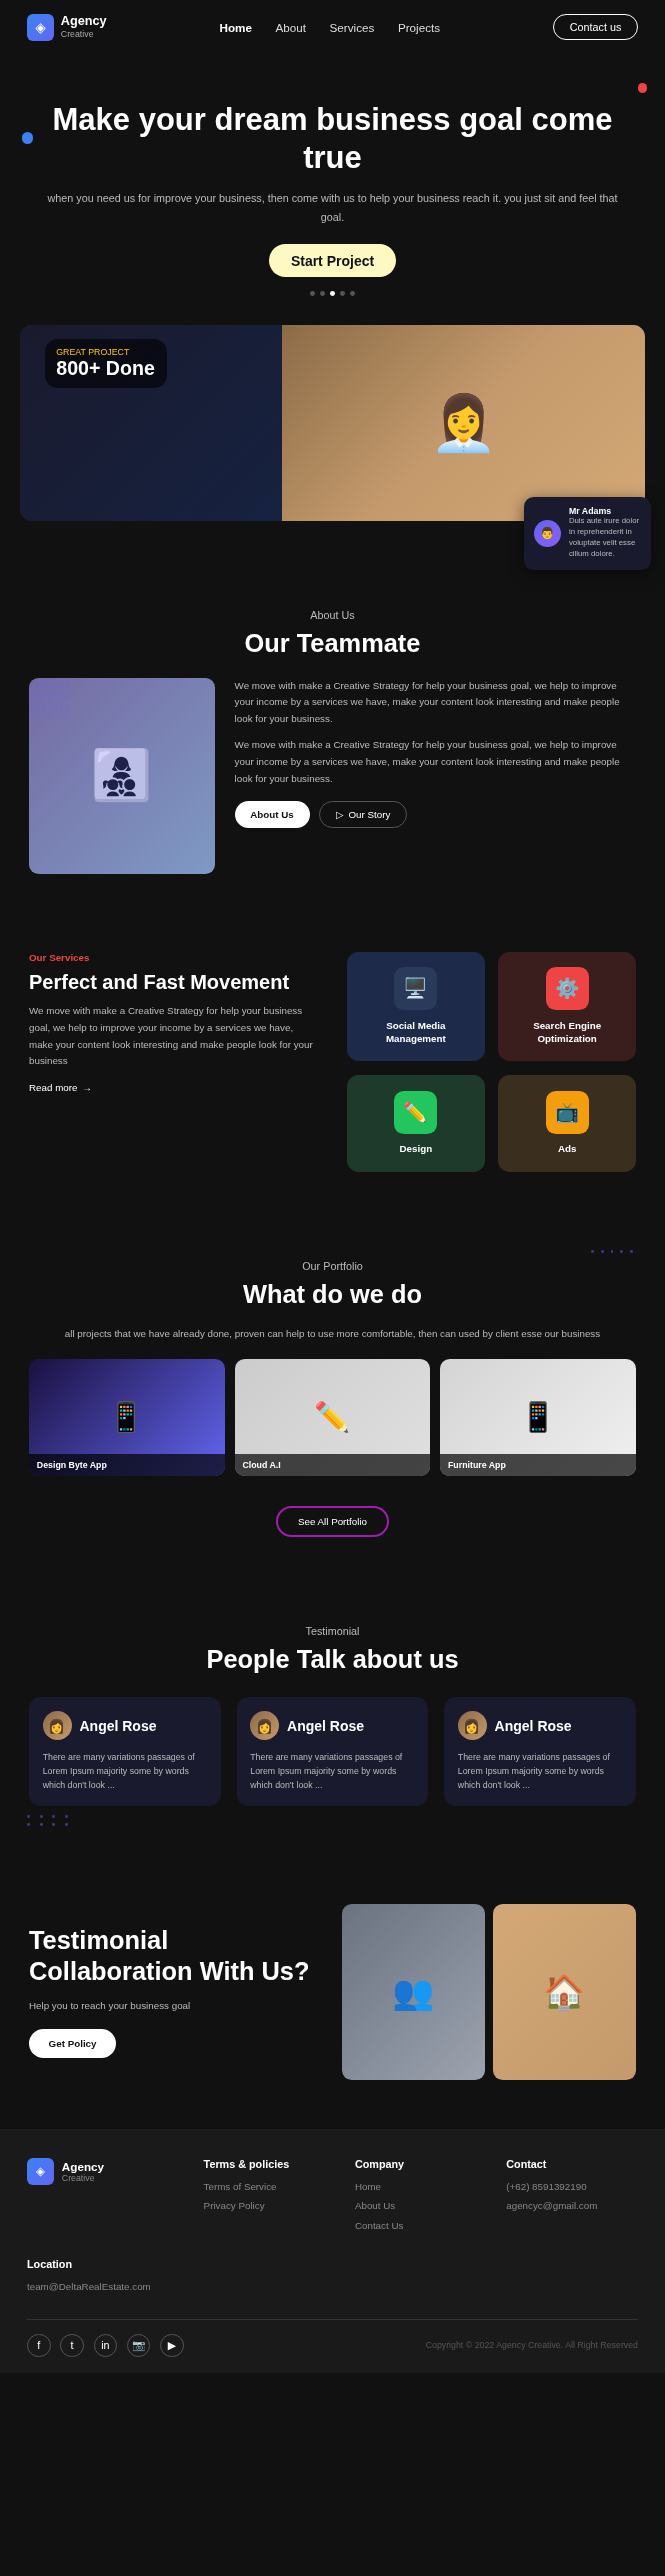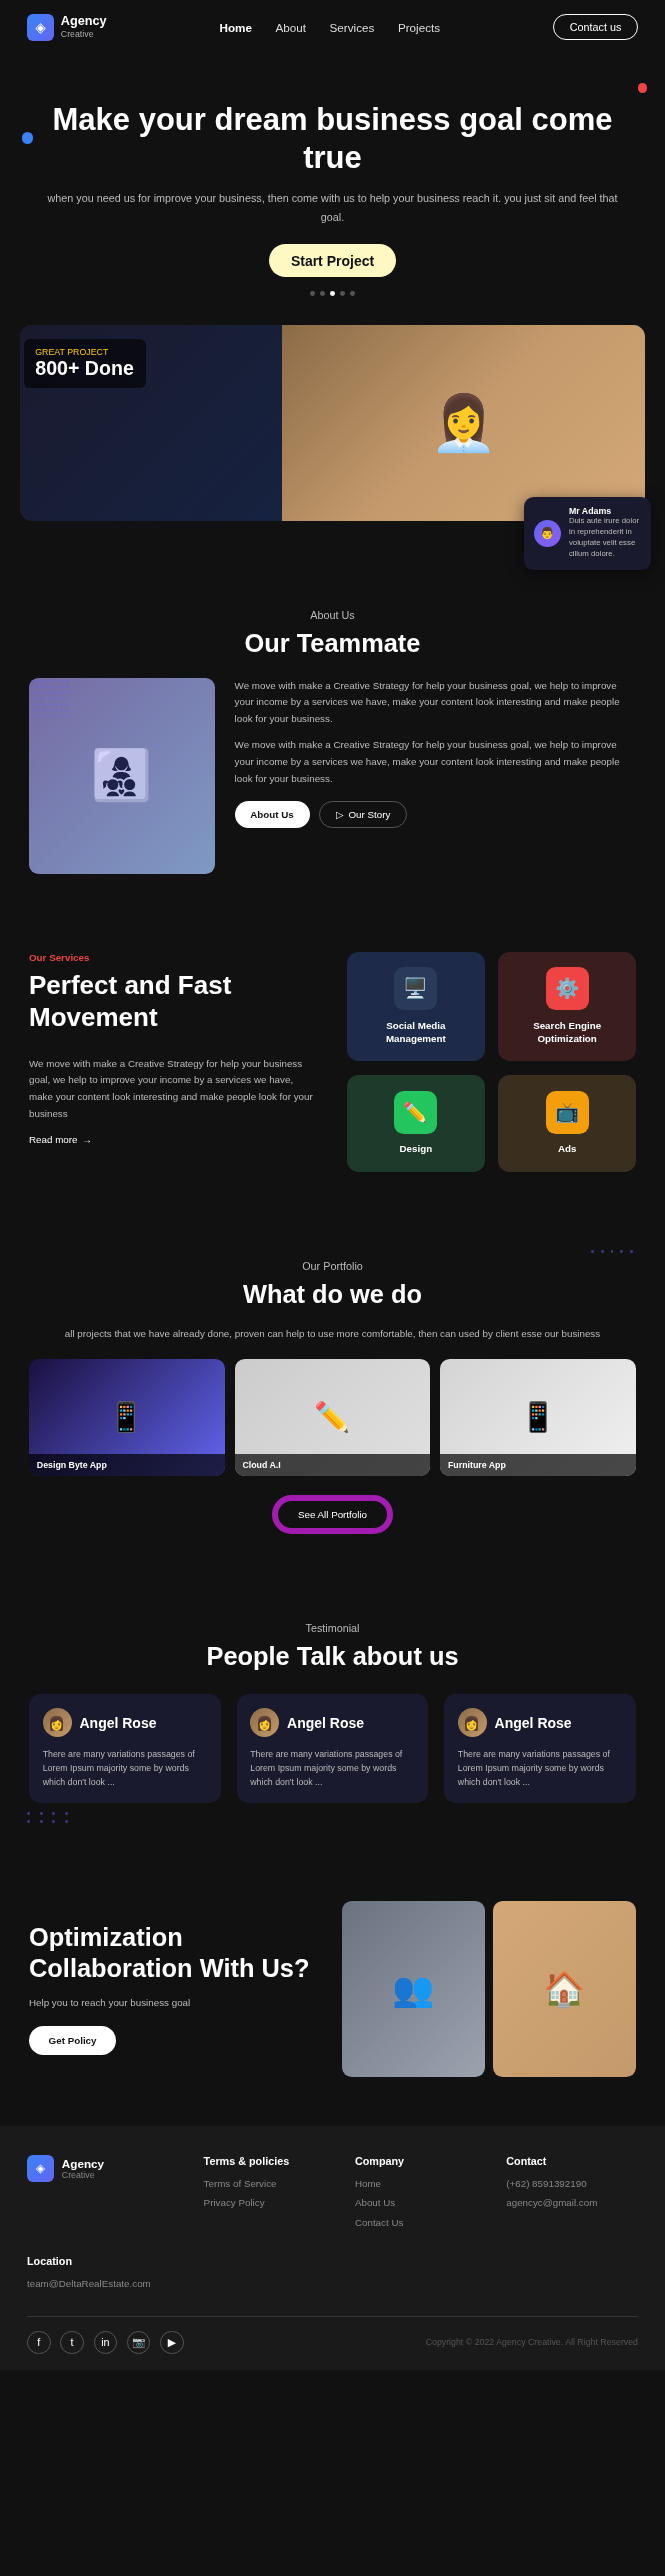--- a/index.html
+++ b/index.html
@@ -191,21 +191,21 @@
     }
 
     
     .services-section {
       padding: 39px 29px;
       display: flex;
       gap: 29px;
     }
     .services-left { flex: 1; }
     .services-label { font-size: 9.8px; color: #ef4444; margin-bottom: 7.8px; font-weight: 600; }
-    .services-title { font-size: 26px; font-weight: 800; line-height: 1.2; margin-bottom: 23px; }
+    .services-title { font-size: 20px; font-weight: 800; line-height: 1.2; margin-bottom: 9px; }
     .services-text { font-size: 9.8px; color: #bbb; line-height: 1.7; margin-bottom: 11.7px; }
     .read-more { font-size: 9.8px; color: #fff; text-decoration: none; display: flex; align-items: center; gap: 4.9px; }
     .services-grid {
       display: grid;
       grid-template-columns: 1fr 1fr;
       gap: 13.7px;
       flex: 1;
     }
     .service-card {
       background: #1a1a2e;
@@ -250,26 +250,26 @@
       bottom: 0; left: 0; right: 0;
       background: rgba(0,0,0,0.7);
       padding: 5.9px 7.8px;
       font-size: 8.8px;
       font-weight: 600;
       text-align: left;
     }
     .portfolio-btn {
       background: transparent;
       color: #fff;
-      border: 6px solid #a21caf;
+      border: 2px solid #a21caf;
       padding: 7.8px 19.6px;
       border-radius: 19.6px;
       font-size: 9.8px;
       cursor: pointer;
-      margin-top: 0;
+      margin-top: 11px;
     }
 
     
     .testimonial-section {
       padding: 49px 29px;
       text-align: center;
     }
     .testimonial-grid {
       display: grid;
       grid-template-columns: 1fr 1fr 1fr;
@@ -425,21 +425,21 @@
     <div class="hero-dot"></div>
     <div class="hero-dot active"></div>
     <div class="hero-dot"></div>
     <div class="hero-dot"></div>
   </div>
 </section>
 
 <section class="hero-image-section" style="position:relative;">
   <div class="dot-blue-sm" style="right:19.6px; bottom:39px;"></div>
   <div class="hero-main-image">
-    <div style="position:absolute; top:13.7px; left:4px; background:rgba(0,0,0,0.6); border-radius:6px; padding:7.8px 11.7px;">
+    <div style="position:absolute; top:13.7px; left:25px; background:rgba(0,0,0,0.6); border-radius:13px; padding:7.8px 11.7px;">
       <span style="font-size:8.8px; color:#ffcc00; display:block;">GREAT PROJECT</span>
       <span style="font-size:19.6px; font-weight:800; color:#fff; display:block;">800+ Done</span>
     </div>
 
     <div style="width:58%; height:100%; background:linear-gradient(135deg,#8b6b47 0%,#c49a6c 50%,#d4a876 100%); display:flex; align-items:center; justify-content:center; font-size:54px;">👩‍💼</div>
   </div>
 
   <div class="small-card">
     <div class="avatar-sm">👨</div>
     <div>
@@ -578,21 +578,21 @@
         <div class="reviewer-avatar">👩</div>
         <div class="reviewer-name">Angel Rose</div>
       </div>
       <p class="review-text">There are many variations passages of Lorem Ipsum majority some by words which don't look ...</p>
     </div>
   </div>
 </section>
 
 <section class="cta-section" style="position:relative;">
   <div class="cta-left">
-    <h2 class="cta-title">Optimization Collaboration With Us?</h2>
+    <h2 class="cta-title">Testimonial Collaboration With Us?</h2>
     <p class="cta-text">Help you to reach your business goal</p>
     <button class="cta-btn">Get Policy</button>
   </div>
   <div class="cta-images">
     <div class="cta-img">👥</div>
     <div class="cta-img">🏠</div>
   </div>
 </section>
 
 <footer>

